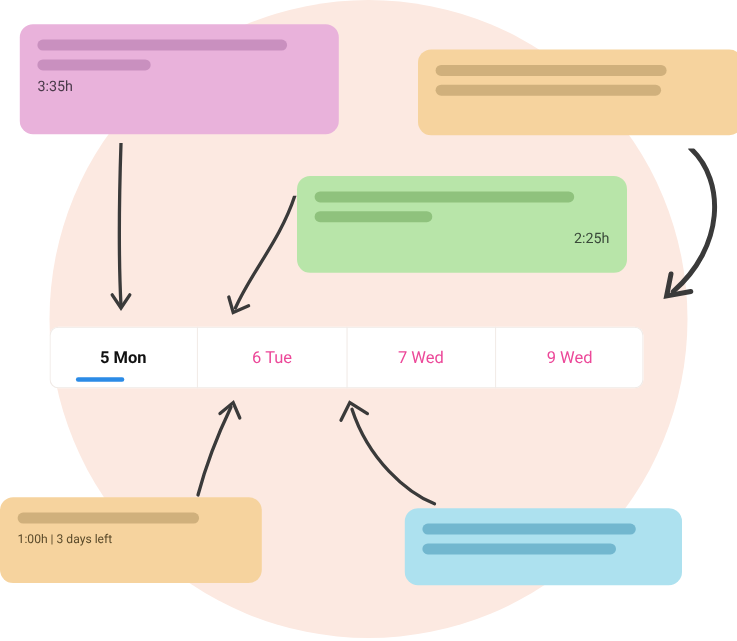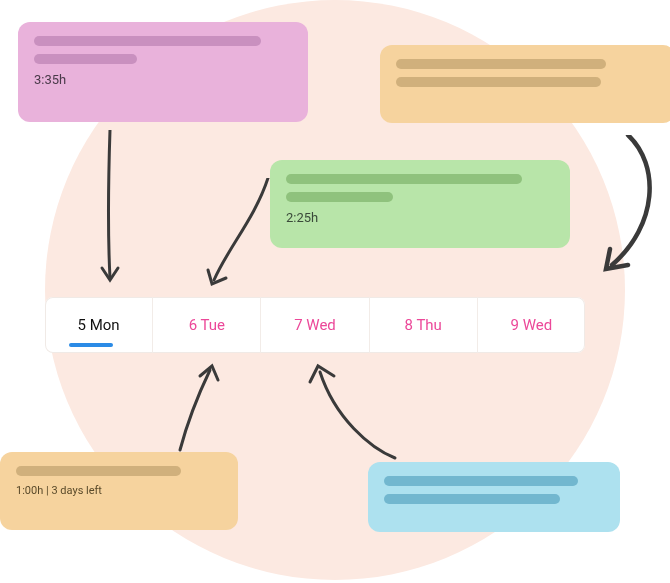--- a/index.html
+++ b/index.html
@@ -10,35 +10,35 @@
   .skel.short { width: 40%; }
   .caption { font-size: 13px; font-weight: 400; margin-top: 2px; }
   
   .card-pink { left: 18px; top: 22px; width: 290px; height: 100px; background: #e9b2db; }
   .card-pink .skel { background: #c990bf; }
   .card-pink .caption { color: #4a3a4a; }
   
   .card-orange-top { left: 380px; top: 45px; width: 295px; height: 78px; background: #f6d39e; }
   .card-orange-top .skel { background: #d0b07c; }
   
-  .card-green { left: 270px; top: 160px; width: 300px; height: 88px; background: #b8e5a9; }
+  .card-green { left: 270px; top: 160px; width: 300px; height: 88px; background: #b8e5a9; text-align: right; }
   .card-green .skel { background: #8fc27d; }
   .card-green .caption { color: #3a4a3a; }
   
   .card-orange-bottom { left: 0px; top: 452px; width: 238px; height: 78px; background: #f6d39e; }
   .card-orange-bottom .skel { background: #d0b07c; }
   .card-orange-bottom .caption { color: #5a4a2a; font-size: 11px; }
   
   .card-blue { left: 368px; top: 462px; width: 252px; height: 70px; background: #ade1ef; }
   .card-blue .skel { background: #72b7cf; }
   
   .week { position: absolute; top: 297px; left: 45px; width: 540px; height: 56px; background: #fff; border-radius: 8px; display: flex; z-index: 2; box-shadow: 0 0 0 1px #f0eae6 inset; }
   .day { flex: 1; display: flex; flex-direction: column; align-items: center; justify-content: center; border-right: 1px solid #f2ece8; position: relative; font-size: 15px; color: #ec4899; }
   .day:last-child { border-right: none; }
-  .day.active { color: #111; font-weight: 400; }
+  .day.active { color: #111; font-weight: 700; }
   .day .bar { position: absolute; bottom: 6px; left: 24px; width: 44px; height: 4px; border-radius: 3px; background: #2b8be6; display: none; }
   .day.active .bar { display: block; }
   .day-label { white-space: nowrap; }
   svg.arrow { position: absolute; z-index: 1; pointer-events: none; }
 </style>
 </head>
 <body>
 
 <div class="bg-circle"></div>
 
@@ -74,23 +74,20 @@
       <span class="day-label">5 Mon</span>
       <span class="bar"></span>
     </div>
   <div class="day">
       <span class="day-label">6 Tue</span>
     </div>
   <div class="day">
       <span class="day-label">7 Wed</span>
     </div>
   <div class="day">
-      <span class="day-label">8 Thu</span>
-    </div>
-  <div class="day">
       <span class="day-label">9 Wed</span>
     </div>
 </div>
 
 <svg class="arrow" style="left:90px; top:130px;" width="40" height="160" viewBox="0 0 40 160">
   <path d="M20 0 C 18 60, 18 110, 20 148" stroke="#3a3a3a" stroke-width="3" fill="none" stroke-linecap="round"></path>
   <path d="M12 138 L20 150 L28 138" stroke="#3a3a3a" stroke-width="3" fill="none" stroke-linecap="round"></path>
 </svg>
 
 <svg class="arrow" style="left:200px; top:178px;" width="80" height="120" viewBox="0 0 80 120">

